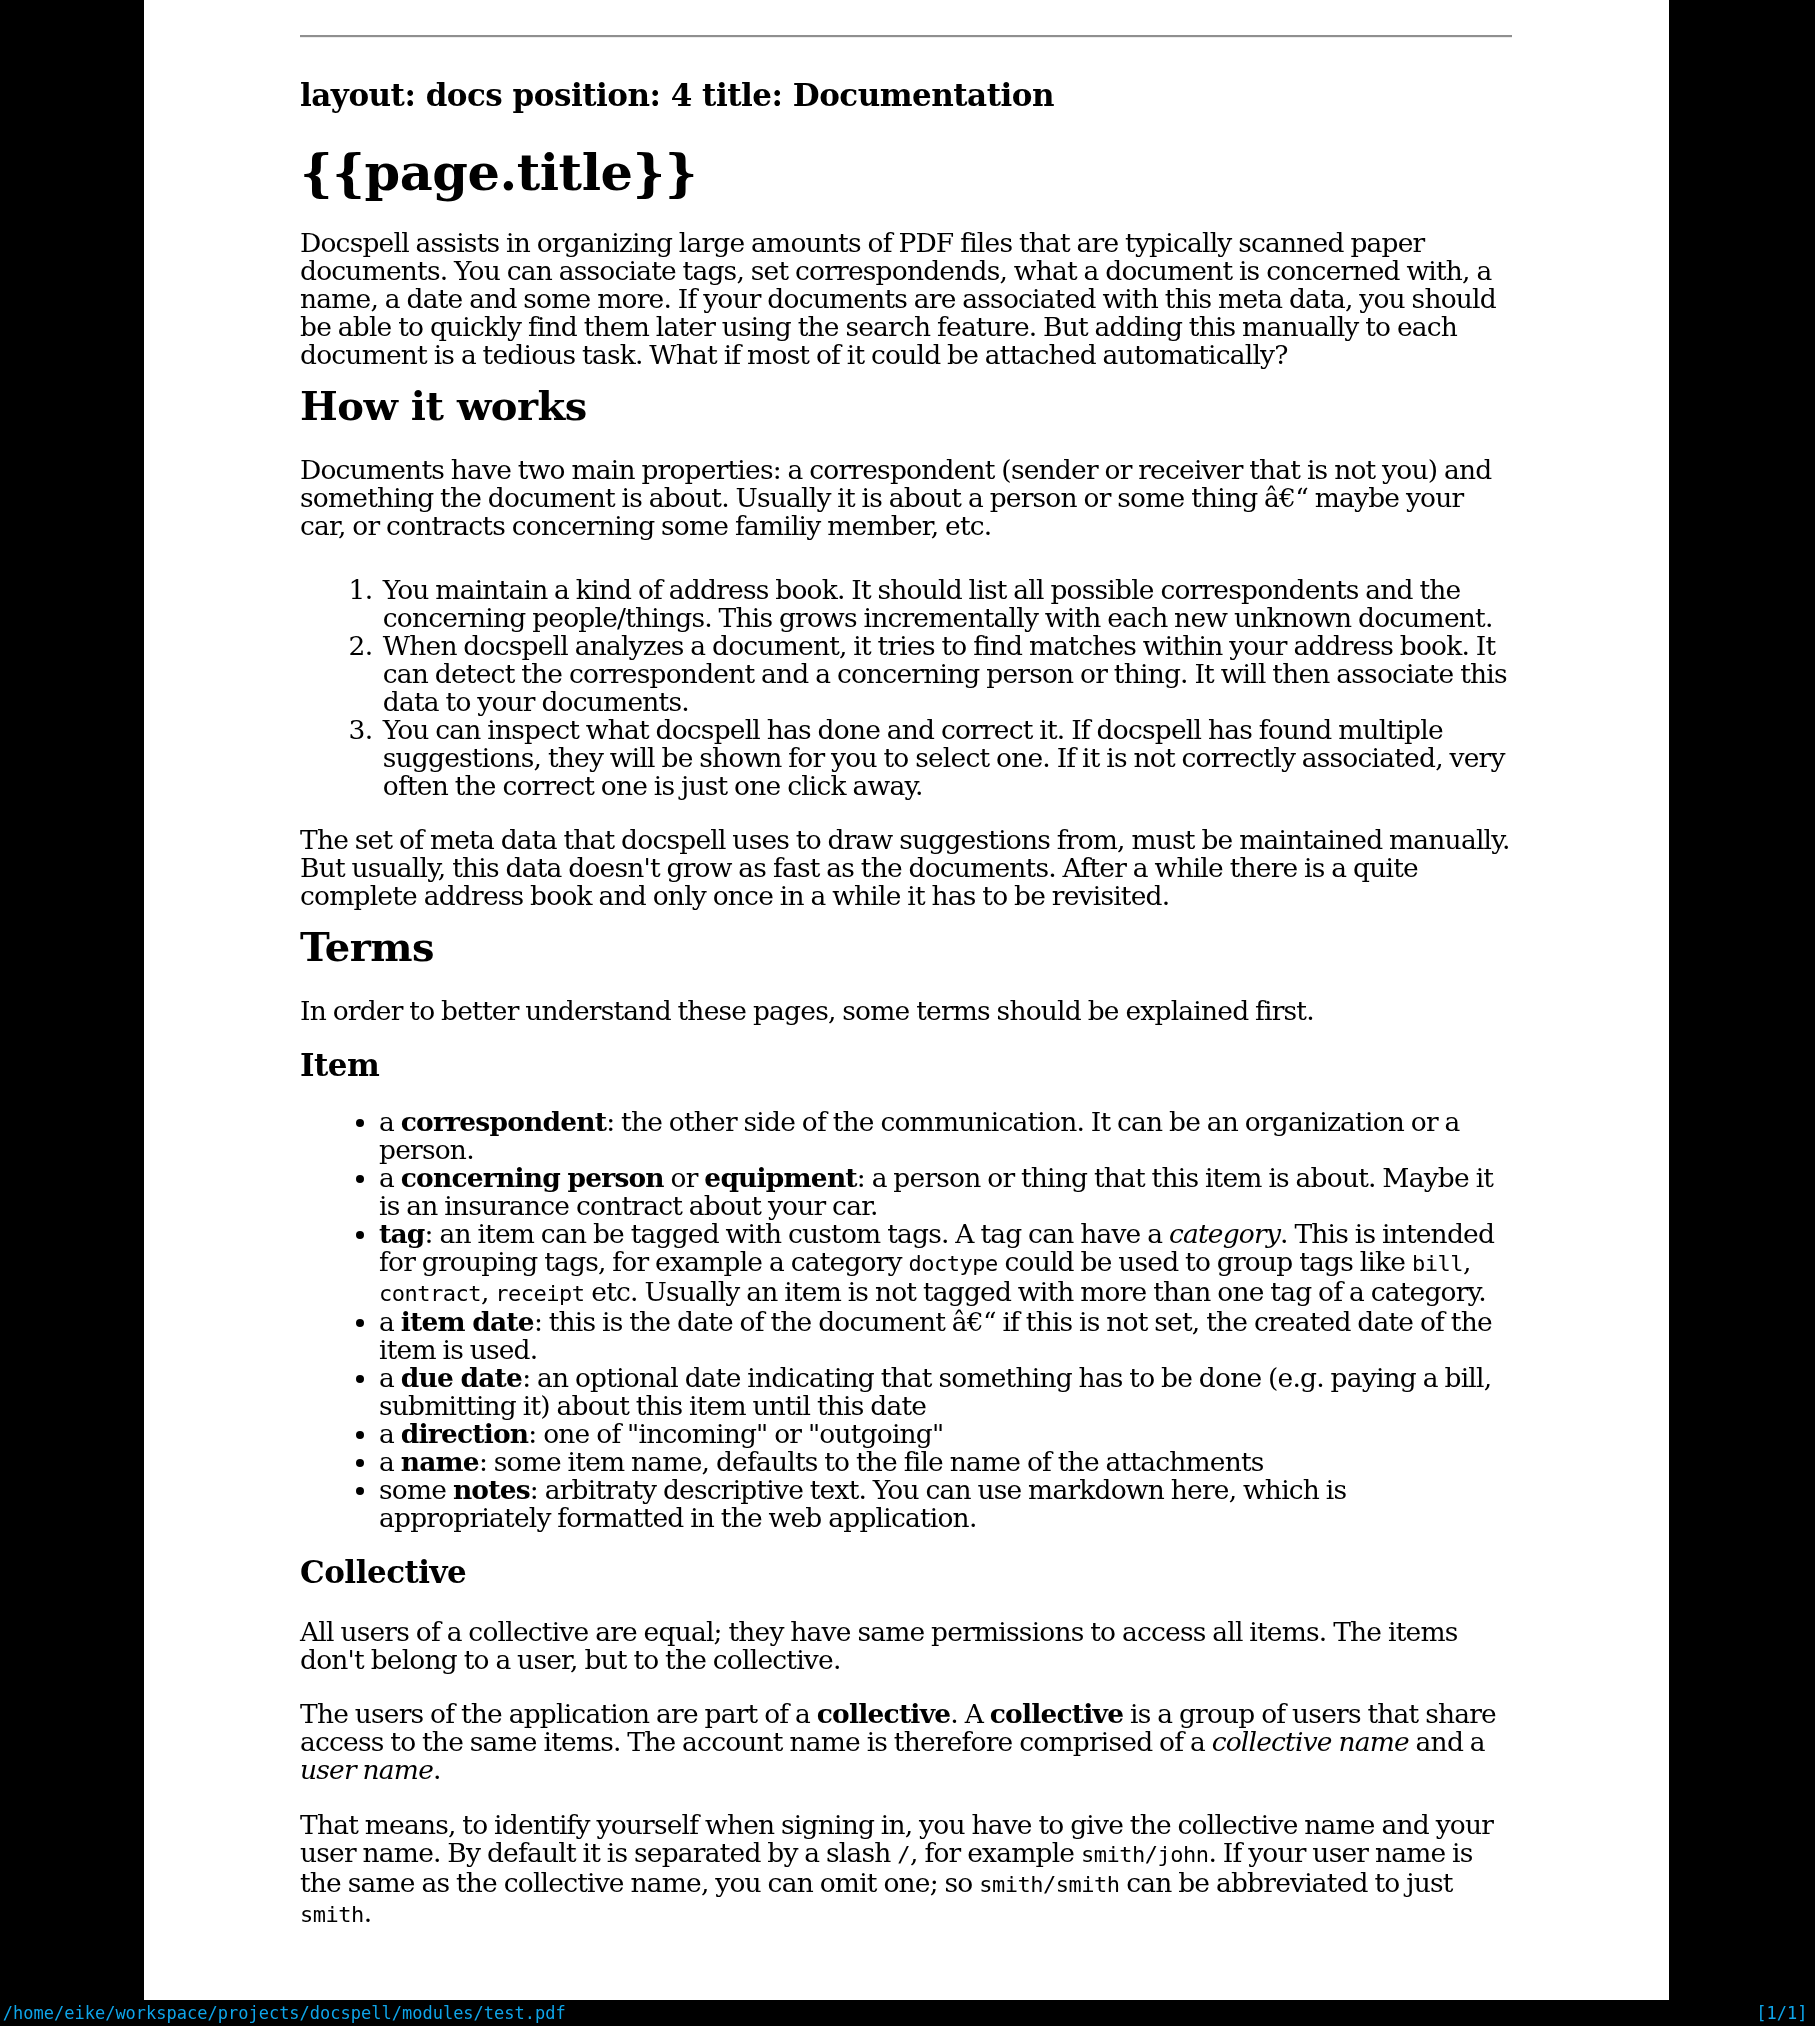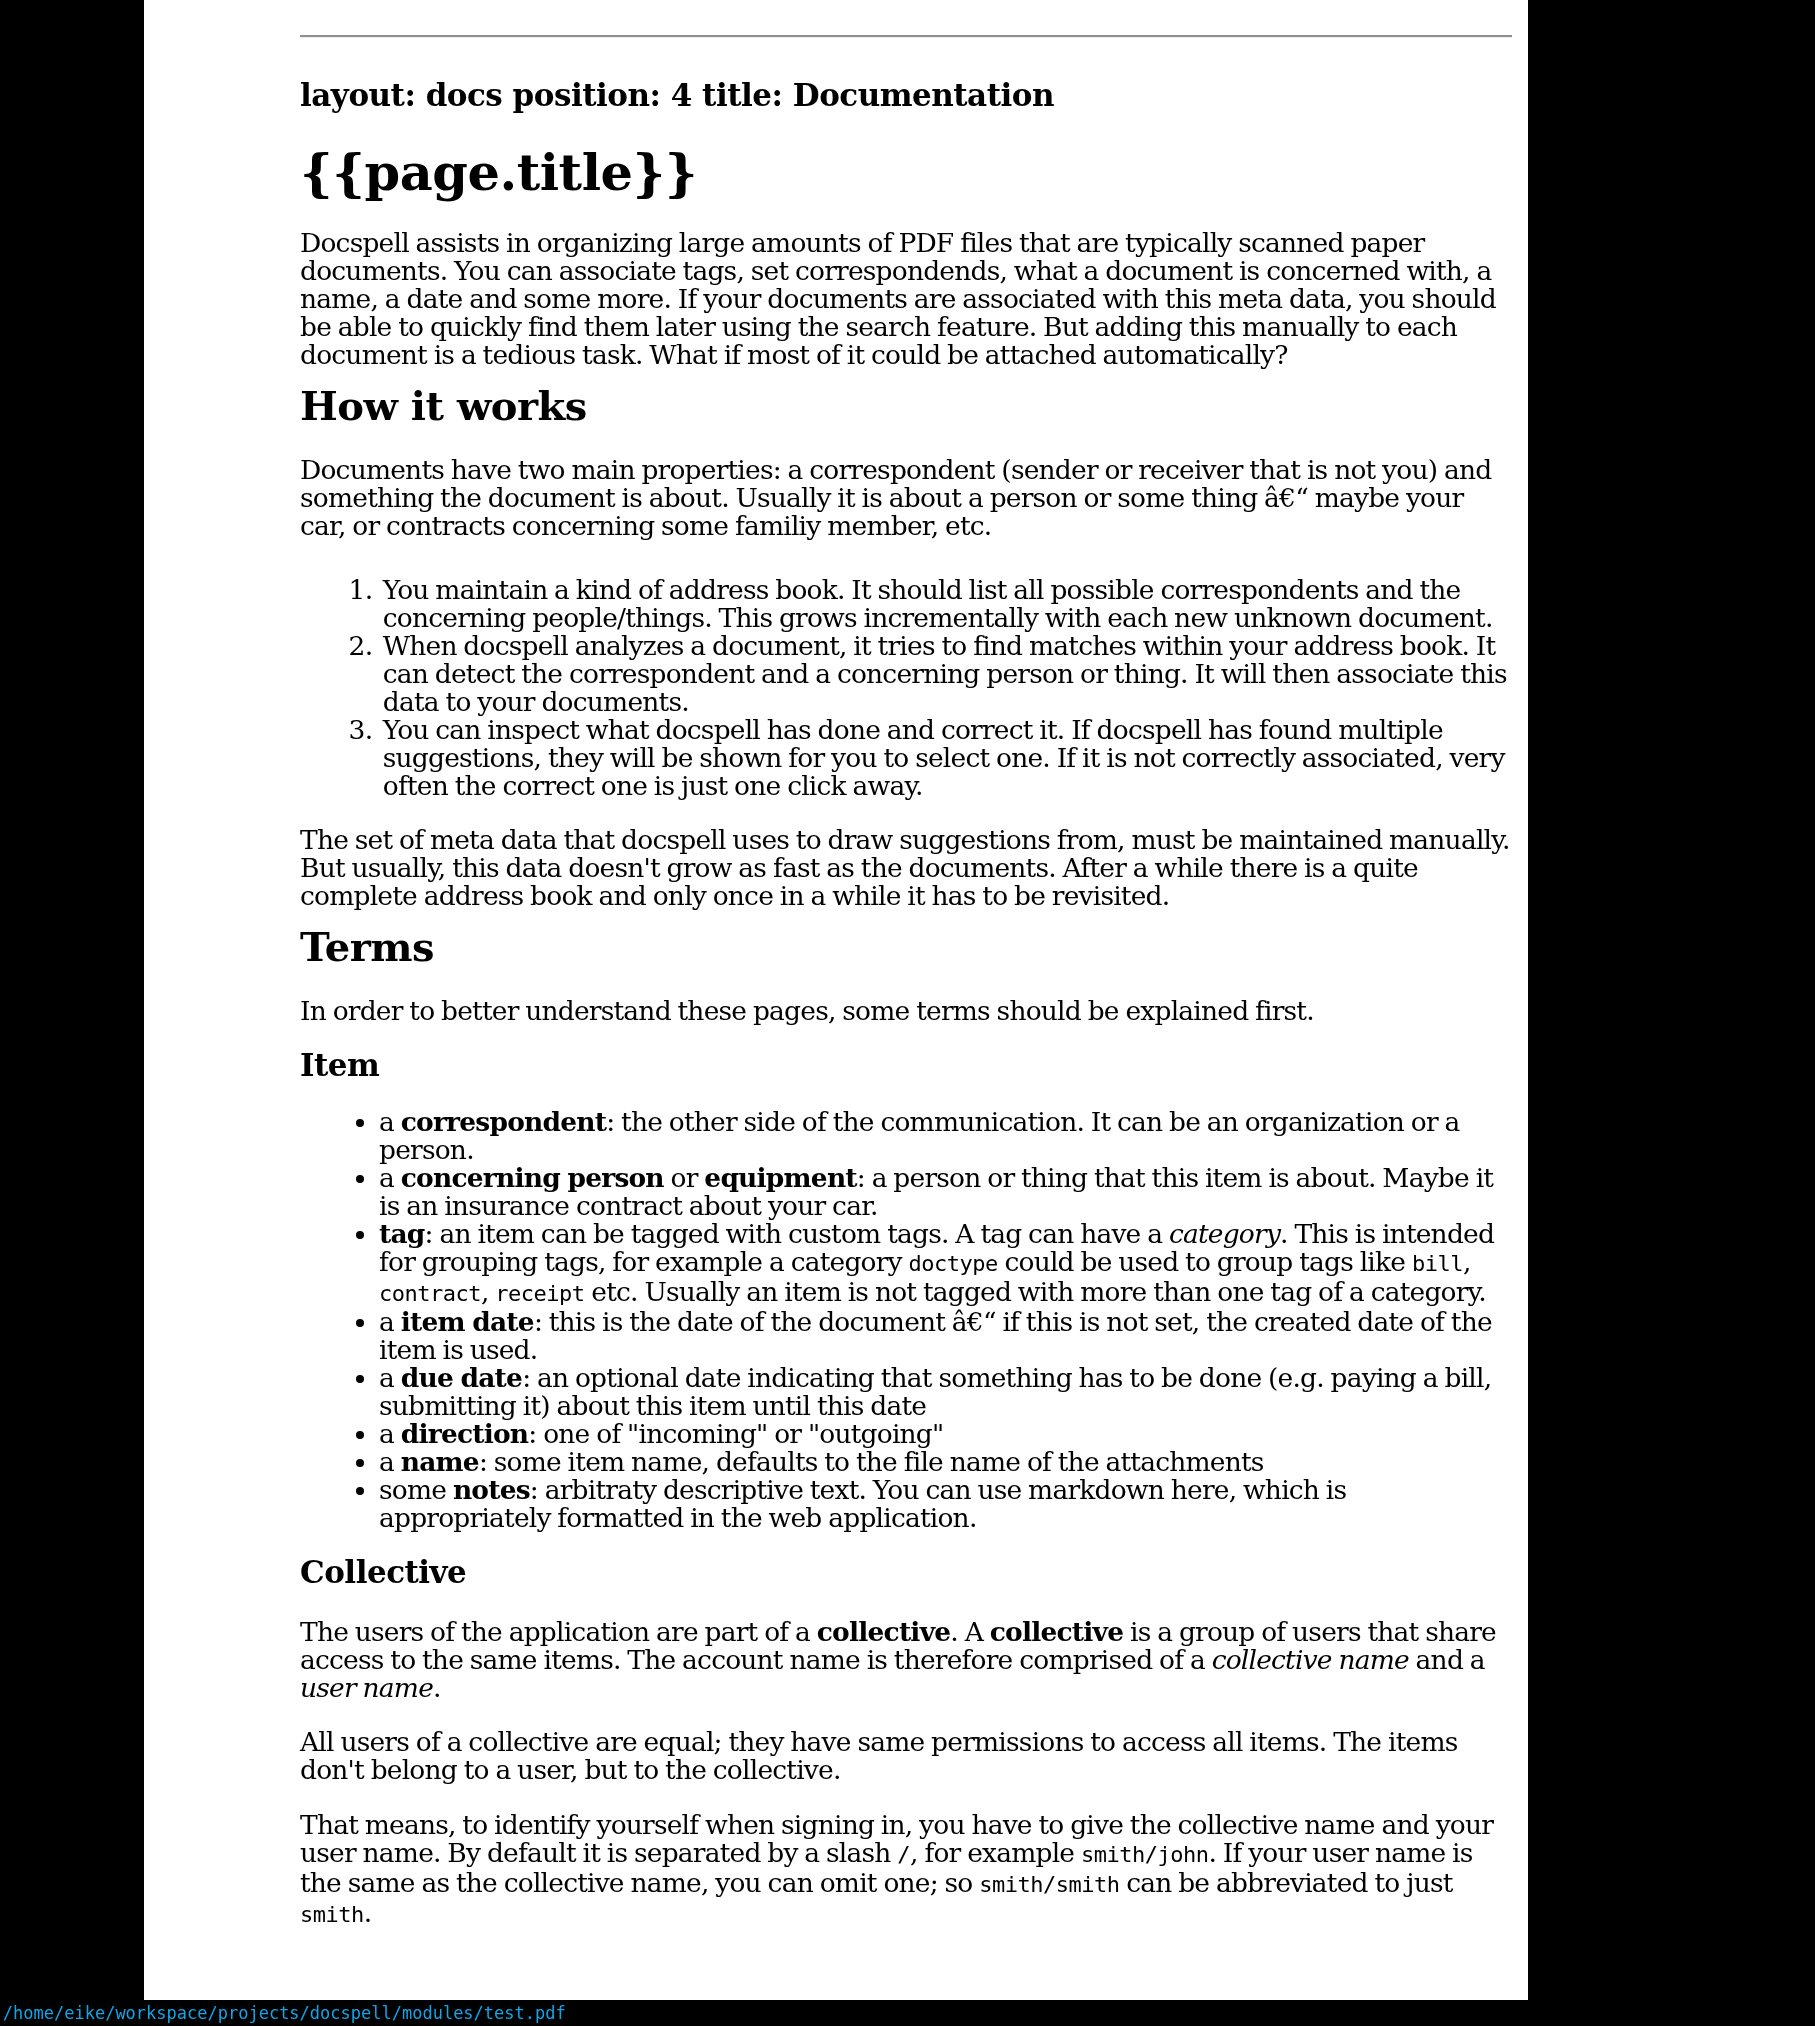--- a/index.html
+++ b/index.html
@@ -1,17 +1,17 @@
 <!DOCTYPE html>
 <html style="font-size:15px"><head>
 <meta charset="utf-8">
 <style>
   html,body { margin:0; padding:0; background:#000; }
   #viewport {
-    position:relative; width:1528px; height:2026px; background:#000;
+    position:relative; width:1815px; height:2026px; background:#000;
     overflow:hidden; font-family:"DejaVu Serif", serif; color:#000;
   }
   #page {
     position:absolute; left:144px; top:0; width:1525px; height:2000px;
     background:#ffffff; box-sizing:border-box; padding:0 157px 0 156px;
   }
   .b-hr { margin-top:35px; height:1.9px; background:#8f8f8f; border-bottom:0.9px solid #ededed; }
   .b-fm_title { margin-top:38px; font-size:31px; line-height:38px; font-weight:bold; letter-spacing:-0.5px; }
   .b-h1 { margin-top:28px; font-size:51px; line-height:61px; font-weight:bold; letter-spacing:-0.5px; }
   .b-h2 { margin-top:13px; font-size:40px; line-height:47px; font-weight:bold; letter-spacing:-0.5px; }
@@ -62,22 +62,22 @@
         <li><span>a </span><b>correspondent</b><span>: the other side of the communication. It can be an organization or a person.</span></li>
         <li><span>a </span><b>concerning person</b><span> or </span><b>equipment</b><span>: a person or thing that this item is about. Maybe it is an insurance contract about your car.</span></li>
         <li><b>tag</b><span>: an item can be tagged with custom tags. A tag can have a </span><i>category</i><span>. This is intended for grouping tags, for example a category </span><code>doctype</code><span> could be used to group tags like </span><code>bill</code><span>, </span><code>contract</code><span>, </span><code>receipt</code><span> etc. Usually an item is not tagged with more than one tag of a category.</span></li>
         <li><span>a </span><b>item date</b><span>: this is the date of the document â€“ if this is not set, the created date of the item is used.</span></li>
         <li><span>a </span><b>due date</b><span>: an optional date indicating that something has to be done (e.g. paying a bill, submitting it) about this item until this date</span></li>
         <li><span>a </span><b>direction</b><span>: one of "incoming" or "outgoing"</span></li>
         <li><span>a </span><b>name</b><span>: some item name, defaults to the file name of the attachments</span></li>
         <li><span>some </span><b>notes</b><span>: arbitraty descriptive text. You can use markdown here, which is appropriately formatted in the web application.</span></li>
       </ul>
       <div class="b-h3"><span>Collective</span></div>
+      <div class="b-p"><span>All users of a collective are equal; they have same permissions to access all items. The items don't belong to a user, but to the collective.</span></div>
       <div class="b-p"><span>The users of the application are part of a </span><b>collective</b><span>. A </span><b>collective</b><span> is a group of users that share access to the same items. The account name is therefore comprised of a </span><i>collective name</i><span> and a </span><i>user name</i><span>.</span></div>
-      <div class="b-p"><span>All users of a collective are equal; they have same permissions to access all items. The items don't belong to a user, but to the collective.</span></div>
       <div class="b-p"><span>That means, to identify yourself when signing in, you have to give the collective name and your user name. By default it is separated by a slash </span><code>/</code><span>, for example </span><code>smith/john</code><span>. If your user name is the same as the collective name, you can omit one; so </span><code>smith/smith</code><span> can be abbreviated to just </span><code>smith</code><span>.</span></div>
     </div>
   <div id="statusbar">
     <span>/home/eike/workspace/projects/docspell/modules/test.pdf</span>
     <span>[1/1]</span>
   </div>
 </div>
 
 
 </body></html>

